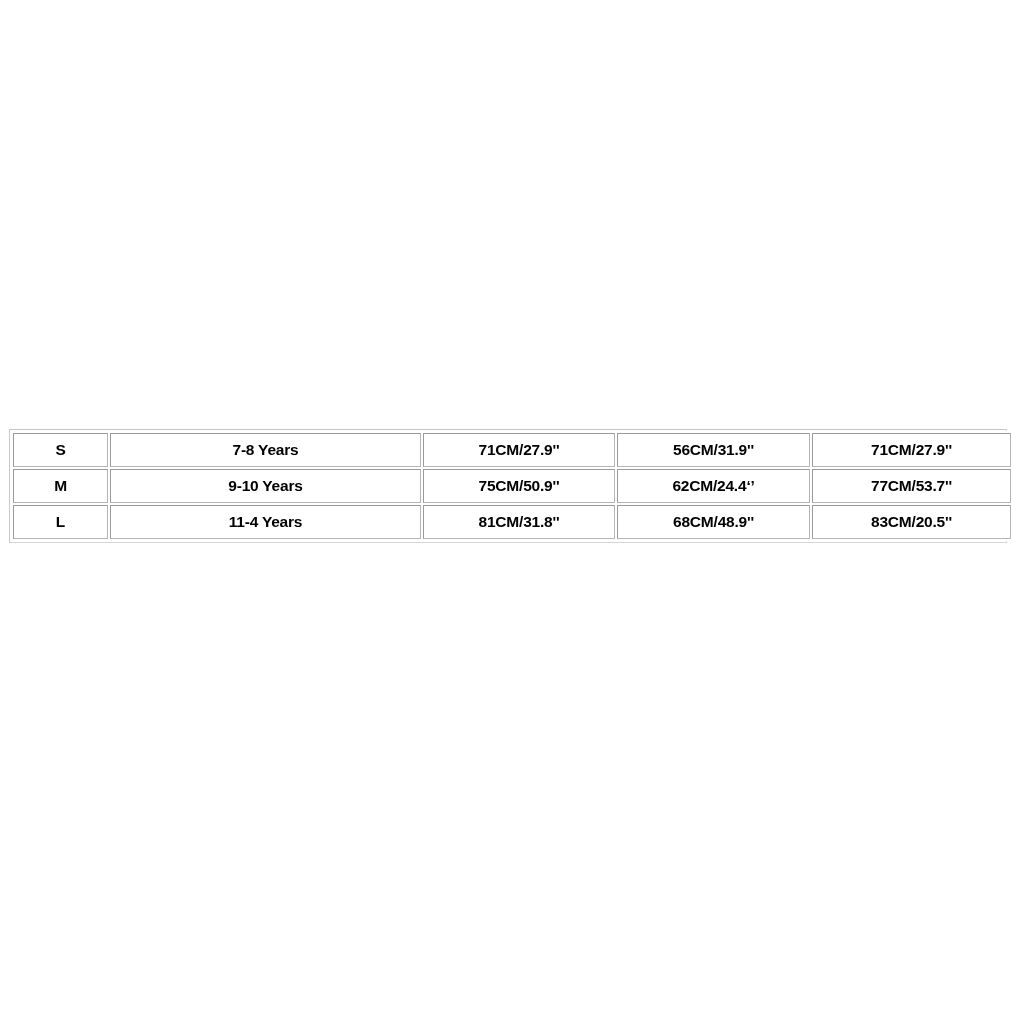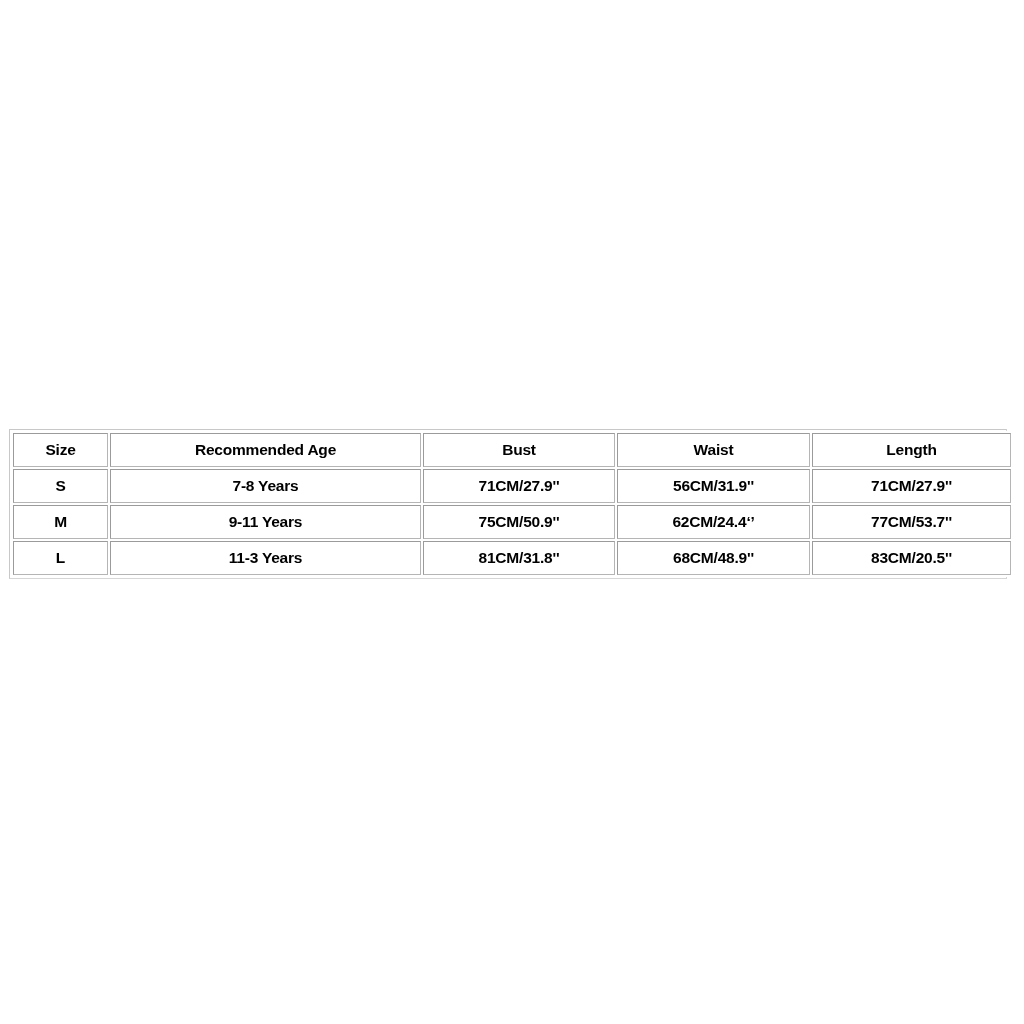--- a/index.html
+++ b/index.html
@@ -79,44 +79,37 @@
   <div class="size-table-frame">
     <table class="size-table">
       <colgroup>
         <col class="col-size">
         <col class="col-age">
         <col class="col-bust">
         <col class="col-waist">
         <col class="col-length">
       </colgroup>
       <tbody>
-        <tr class="header-row">
-          <td>Size</td>
-          <td>Recommended Age</td>
-          <td>Bust</td>
-          <td>Waist</td>
-          <td>Length</td>
-        </tr>
         <tr>
           <td>S</td>
           <td>7-8 Years</td>
           <td>71CM/27.9''</td>
           <td>56CM/31.9''</td>
           <td>71CM/27.9''</td>
         </tr>
         <tr>
           <td>M</td>
-          <td>9-11 Years</td>
+          <td>9-10 Years</td>
           <td>75CM/50.9''</td>
           <td>62CM/24.4‘’</td>
           <td>77CM/53.7''</td>
         </tr>
         <tr>
           <td>L</td>
-          <td>11-3 Years</td>
+          <td>11-4 Years</td>
           <td>81CM/31.8''</td>
           <td>68CM/48.9''</td>
           <td>83CM/20.5''</td>
         </tr>
       </tbody>
     </table>
   </div>
 </div>
 
 </body></html>

